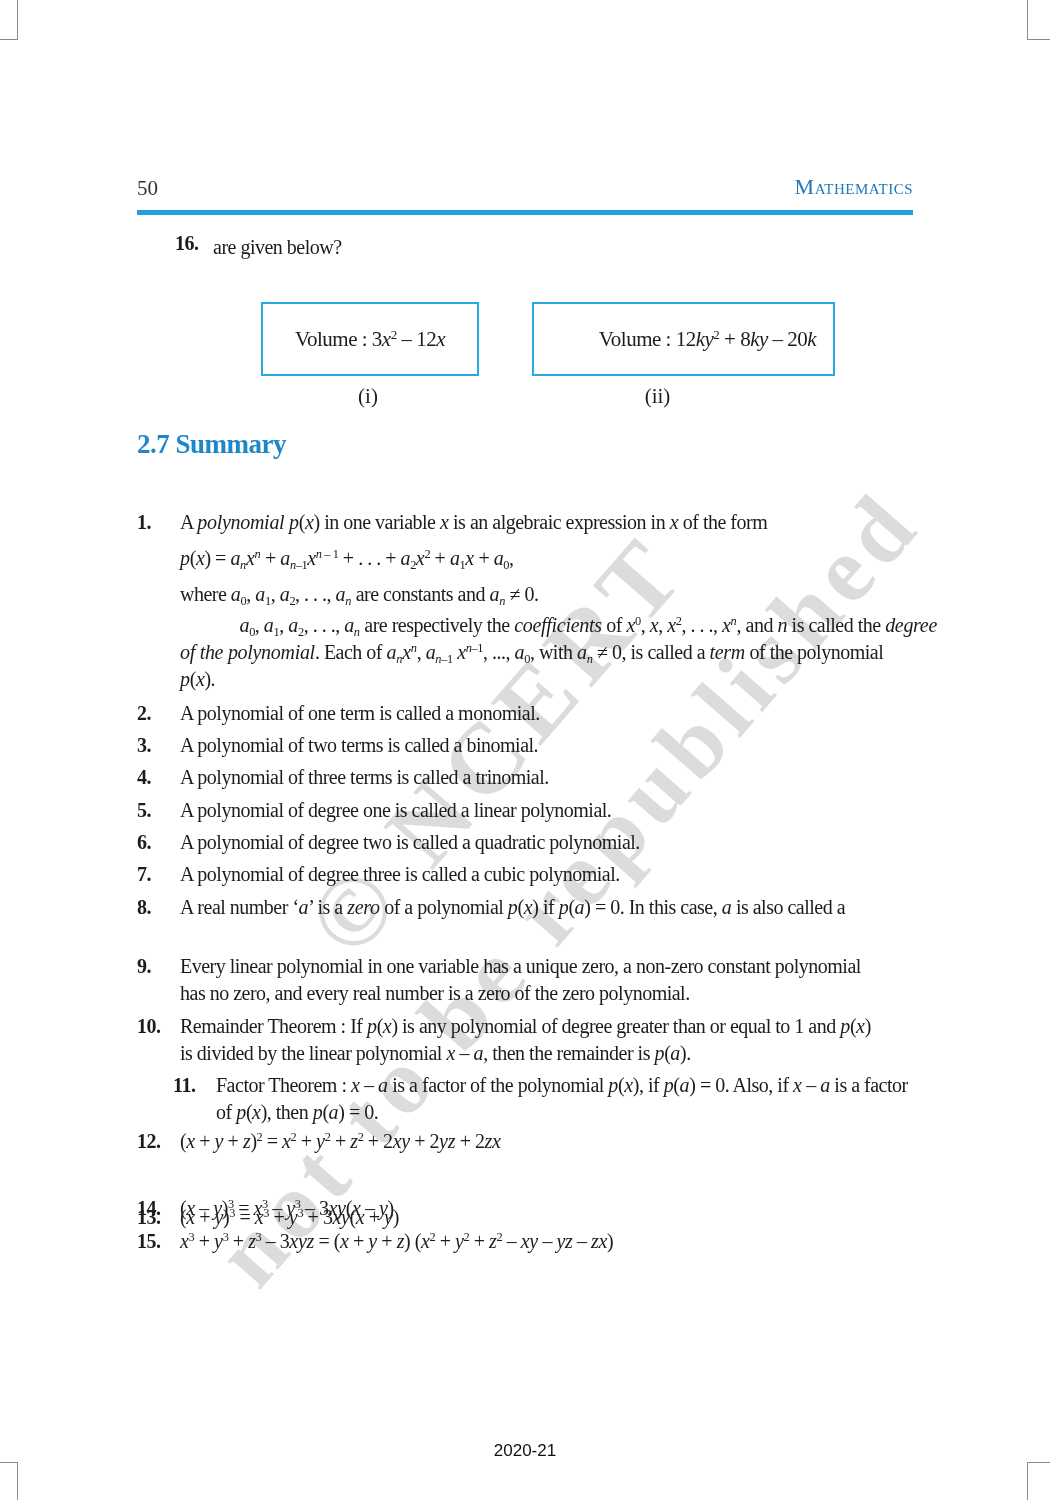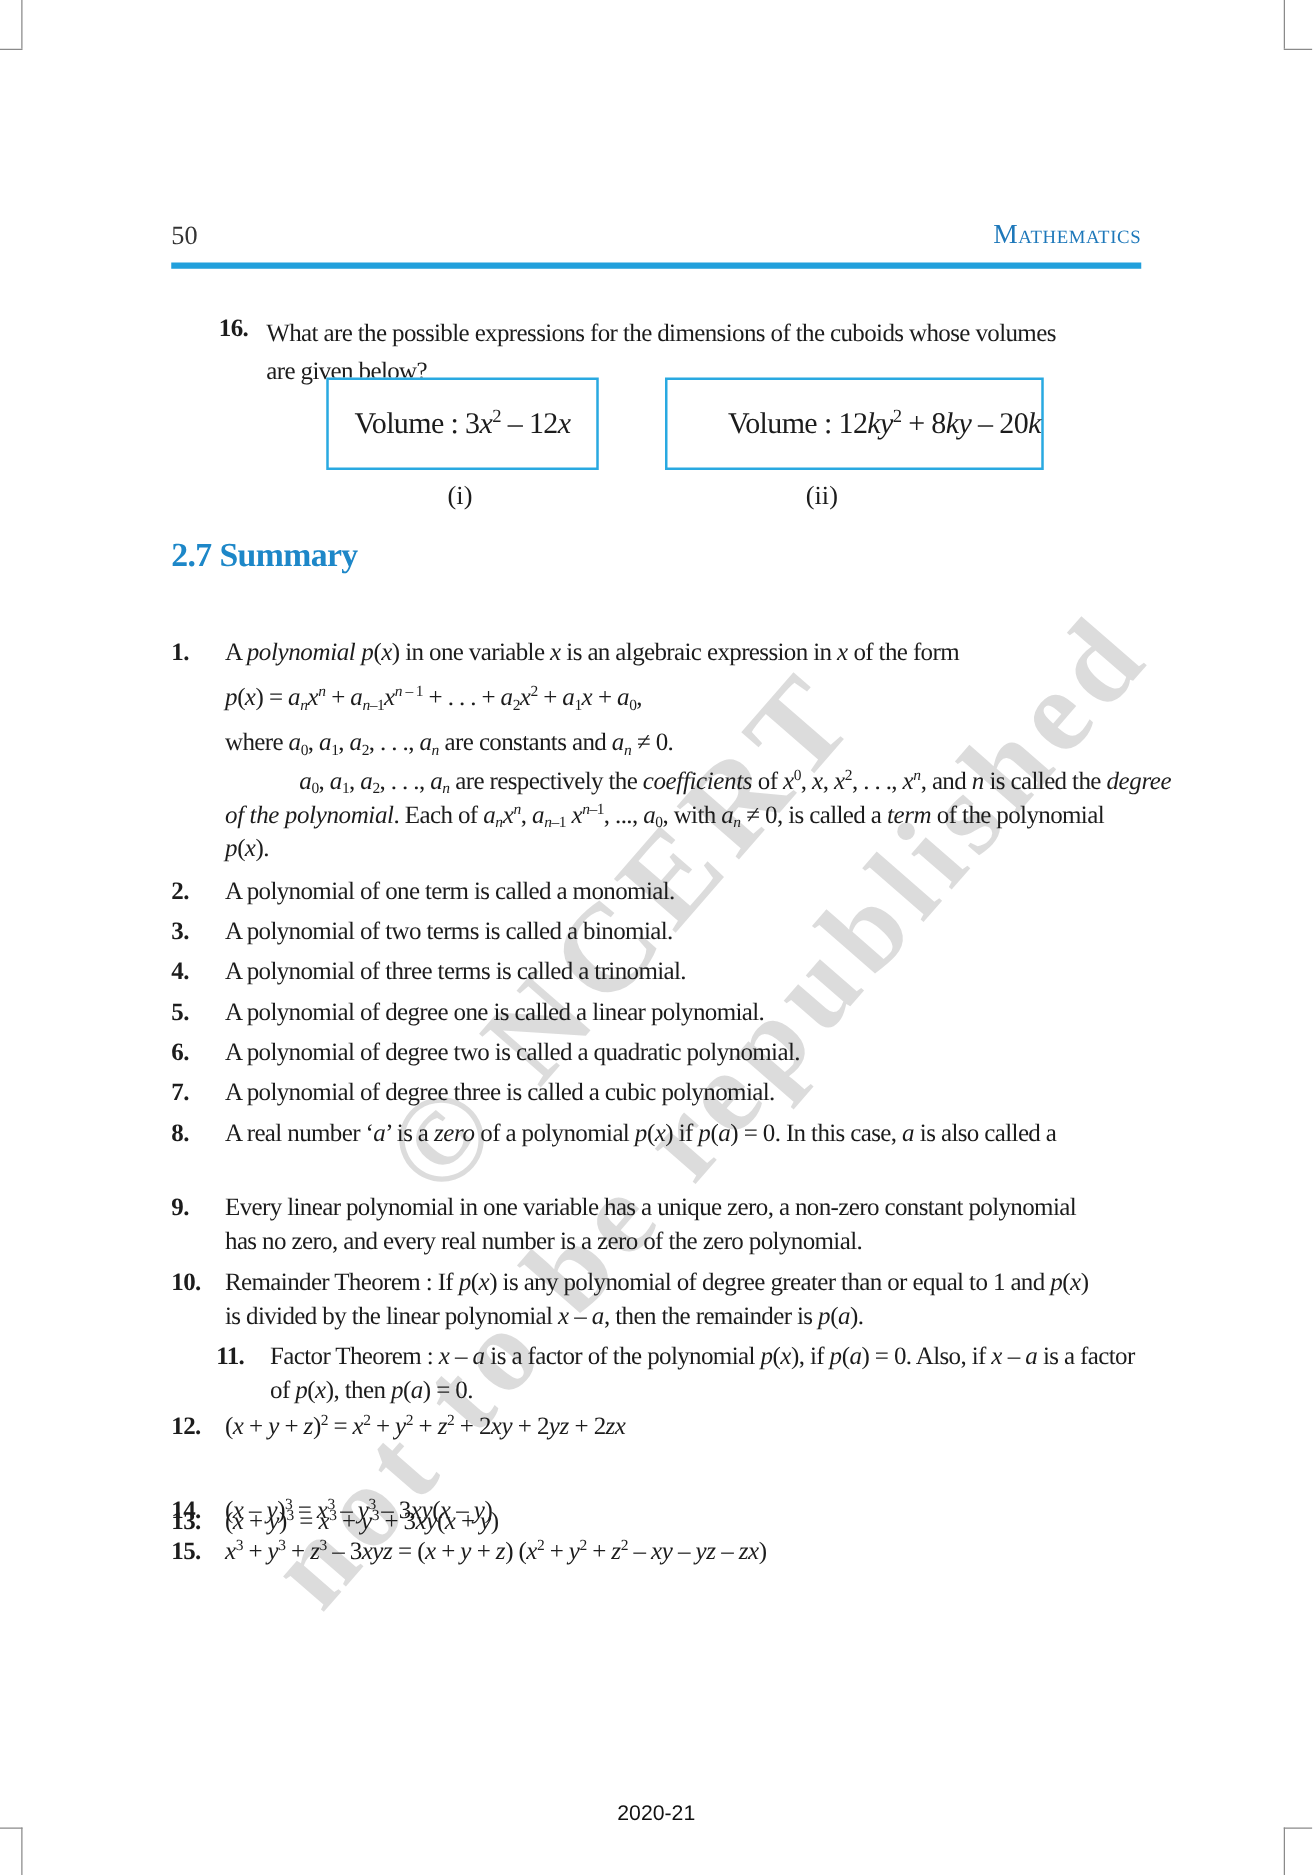--- a/index.html
+++ b/index.html
@@ -25,29 +25,29 @@
     position:absolute;right:137px;top:174px;font-size:22px;
     font-variant:small-caps;letter-spacing:0.5px;color:var(--running,#1e78ba);
   }
   .rule{position:absolute;left:137px;top:210px;width:776px;height:5px;background:var(--rule,#22a0dc);}
   
   .ln{line-height:27px;white-space:nowrap;letter-spacing:-0.5px;font-size:20px;}
   .ln i{letter-spacing:-0.3px;}
   sup{font-size:62%;vertical-align:0.55em;line-height:0;}
   sub{font-size:62%;vertical-align:-0.3em;line-height:0;}
   
-  .q16{position:absolute;left:137px;top:232px;width:790px;margin-top:20px;}
+  .q16{position:absolute;left:137px;top:232px;width:790px;}
   .q16 .qnum{position:absolute;left:38px;top:0;font-weight:bold;font-size:20px;letter-spacing:-0.5px;}
   .q16 .qtext{margin-left:76px;}
   .q16 .ln{line-height:30px;}
   
   .vbox{
     position:absolute;top:302px;height:70px;border:2px solid var(--boxborder,#29a9e1);
     display:flex;align-items:center;justify-content:center;
-    font-size:24px;letter-spacing:-0.5px;white-space:nowrap;background:#fff;
+    font-size:21px;letter-spacing:-0.5px;white-space:nowrap;background:#fff;
   }
   .vbox1{left:261px;width:214px;}
   .vbox2{left:532px;width:251px;padding-left:48px;}
   .vcap{position:absolute;top:384px;font-size:21px;text-align:center;}
   .vcap1{left:261px;width:214px;}
   .vcap2{left:532px;width:251px;}
   
   .sumhead{
     position:absolute;left:137px;top:429px;font-size:27px;font-weight:bold;
     letter-spacing:-0.5px;color:var(--accent,#1d87c8);font-family:Liberation Serif, serif;
@@ -83,21 +83,20 @@
 
   <div class="content">
 
     <div class="pagenum">50</div>
     <div class="running">Mathematics</div>
     <div class="rule"></div>
 
     <div class="q16">
       <div class="qnum">16.</div>
       <div class="qtext">
-        <div class="ln">What are the possible expressions for the dimensions of the cuboids whose volumes</div>
         <div class="ln">are given below?</div>
       </div>
     </div>
 
     <div class="vbox vbox1">
       <span>Volume : 3<i>x</i><sup>2</sup> – 12<i>x</i></span>
     </div>
     <div class="vbox vbox2">
       <span>Volume : 12<i>ky</i><sup>2</sup> + 8<i>ky</i> – 20<i>k</i></span>
     </div>

